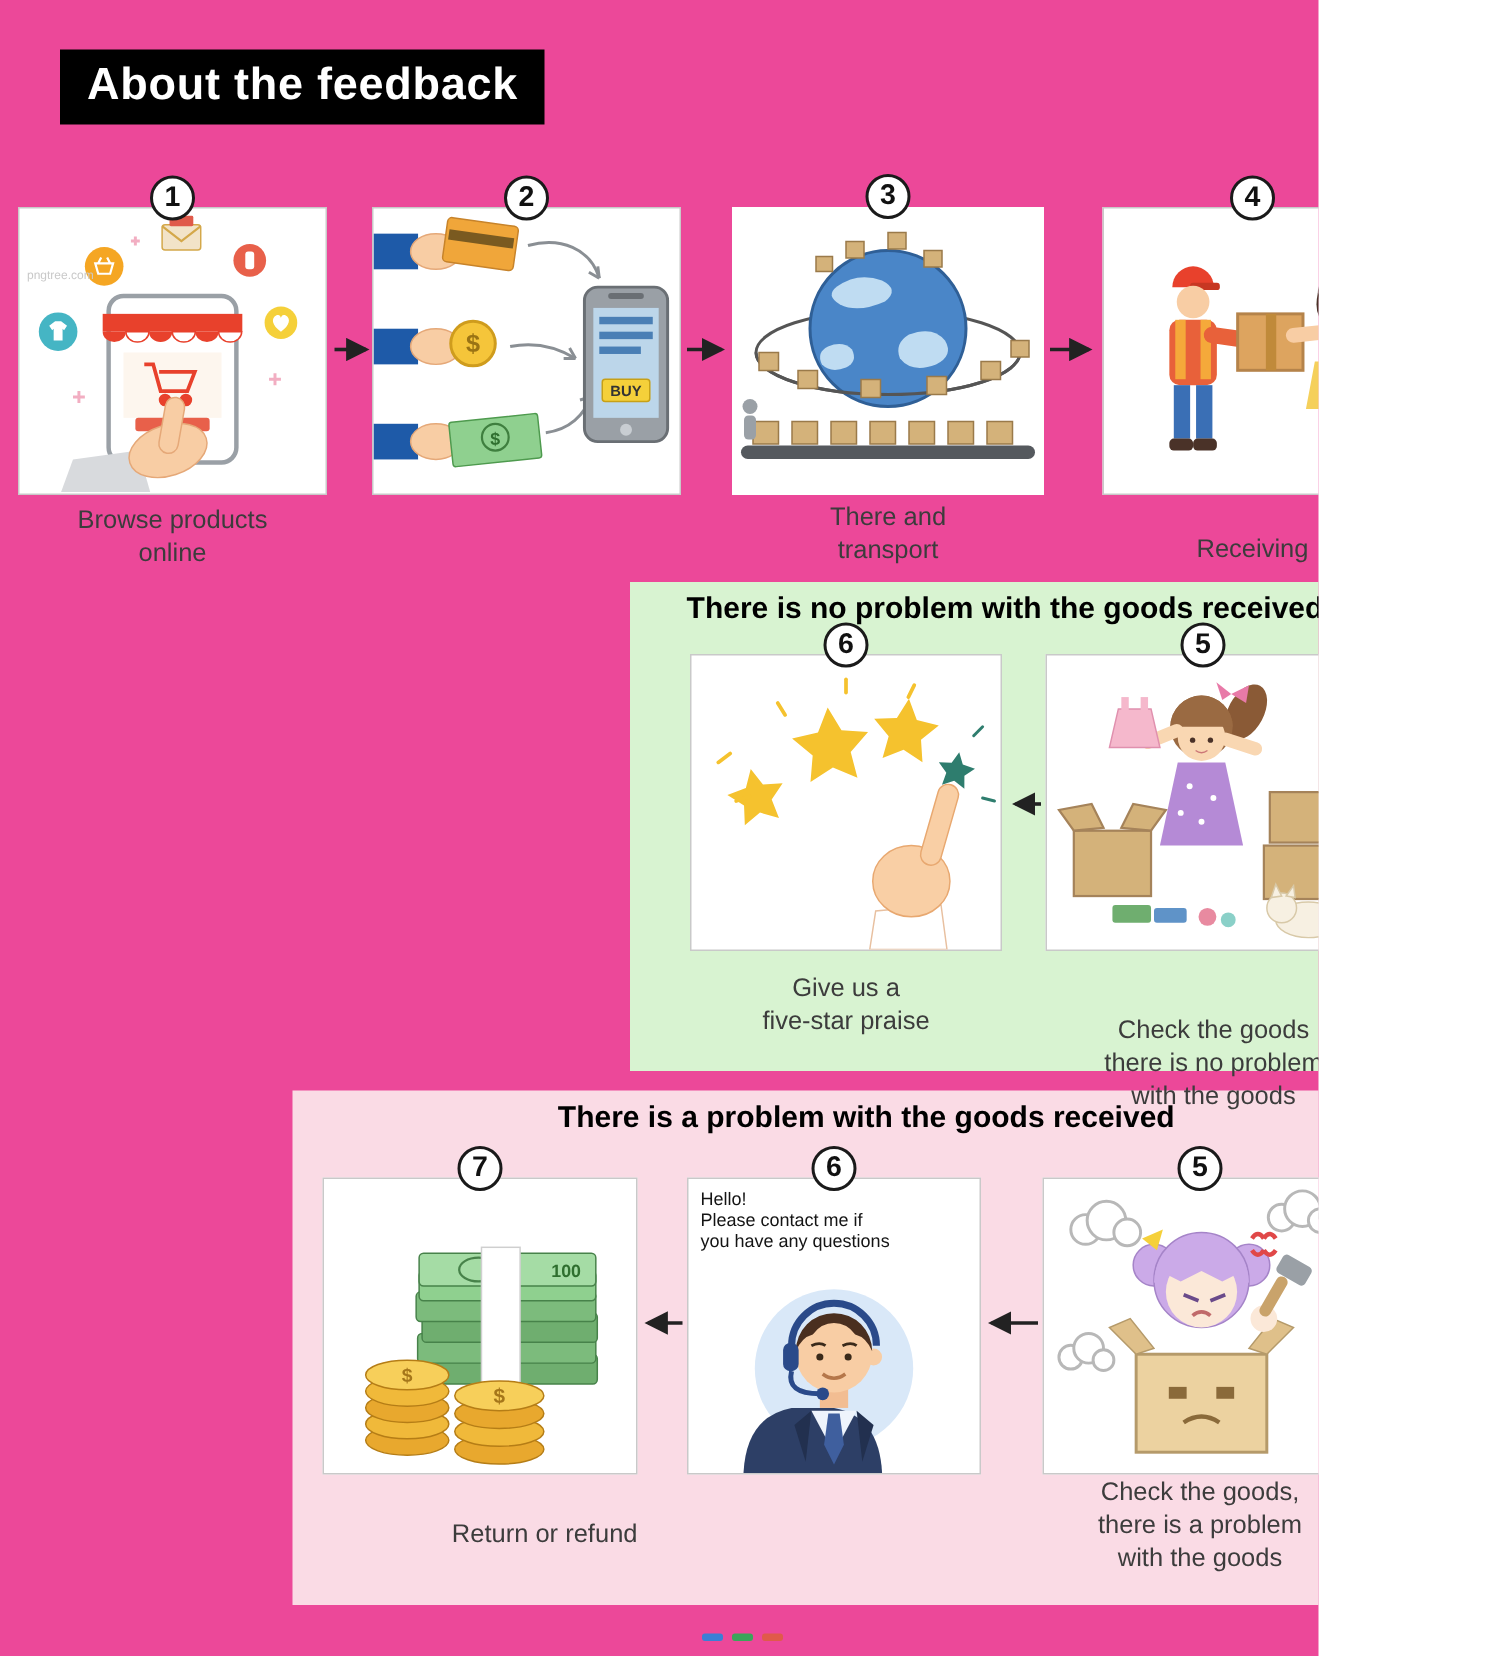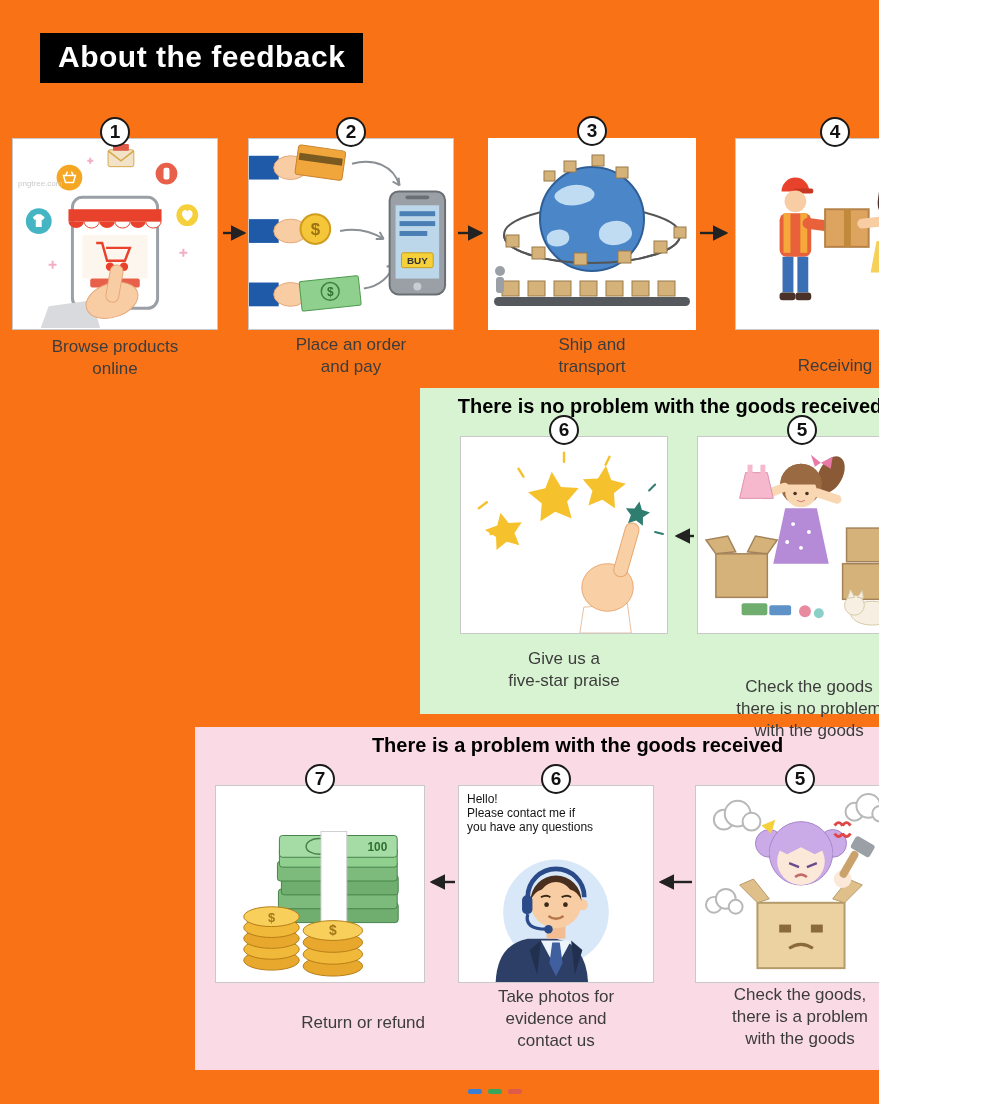--- a/index.html
+++ b/index.html
@@ -1,19 +1,19 @@
 <!DOCTYPE html>
 <html><head>
 <meta charset="utf-8">
 <style>
   * { margin:0; padding:0; box-sizing:border-box; }
   html,body { background:#fff; }
   body { font-family:"Liberation Sans", sans-serif; }
 
-  .page { position:relative; width:879px; height:1104px; background:#f97316; overflow:hidden; }
+  .page { position:relative; width:879px; height:1104px; background:#ec4899; overflow:hidden; }
 
   .title-banner{
     position:absolute; left:40px; top:33px;
     background:#000; color:#fff;
     font-size:30px; font-weight:700; letter-spacing:.5px;
     padding:7px 18px 9px;
   }
 
   .connectors{ position:absolute; left:0; top:0; width:1000px; height:1104px;
                pointer-events:none; z-index:5; }
@@ -185,22 +185,20 @@
         <rect x="152" y="72" width="36" height="5" fill="#4a7fb5"></rect>
         <rect x="152" y="82" width="36" height="5" fill="#4a7fb5"></rect>
         <rect x="152" y="92" width="28" height="5" fill="#4a7fb5"></rect>
         <rect x="154" y="114" width="32" height="15" rx="2" fill="#f5d03a" stroke="#c7a017"></rect>
         <text x="170" y="125" text-anchor="middle" font-size="10" font-weight="bold" fill="#333">BUY</text>
         <circle cx="170" cy="148" r="4" fill="#c8cdd2"></circle>
         <rect x="158" y="56" width="24" height="4" rx="2" fill="#6a6f74"></rect>
       </g>
     </svg>
   </div>
-  <div class="caption" style="left:248px; top:334px; width:206px;">Place an order
-and pay</div>
 
   <div class="img-box no-border" style="left:488px; top:138px; width:208px; height:192px;">
     <div class="num-circle">3</div>
     <svg viewBox="0 0 208 190">
       <ellipse cx="104" cy="96" rx="88" ry="28" fill="none" stroke="#555" stroke-width="2"></ellipse>
       <circle cx="104" cy="80" r="52" fill="#4a86c8" stroke="#2f5f96" stroke-width="2"></circle>
       <path d="M70 52 q14 -10 30 -4 q12 6 2 14 q-18 8 -30 2 q-10 -6 -2 -12 z" fill="#bfdcf2"></path>
       <path d="M118 84 q16 -6 24 4 q6 10 -6 16 q-16 6 -24 -4 q-4 -10 6 -16 z" fill="#bfdcf2"></path>
       <path d="M64 92 q10 -4 16 2 q4 8 -4 12 q-10 4 -16 -2 q-4 -8 4 -12 z" fill="#bfdcf2"></path>
       <path d="M16 96 A 88 28 0 0 0 192 96" fill="none" stroke="#555" stroke-width="2"></path>
@@ -227,21 +225,21 @@
           <rect x="144" y="142" width="17" height="15"></rect>
           <rect x="170" y="142" width="17" height="15"></rect>
         </g>
       </g>
       <g fill="#9aa0a6">
         <circle cx="12" cy="132" r="5"></circle>
         <rect x="8" y="138" width="8" height="16" rx="3"></rect>
       </g>
     </svg>
   </div>
-  <div class="caption" style="left:488px; top:334px; width:208px;">Ship and
+  <div class="caption" style="left:488px; top:334px; width:208px;">There and
 transport</div>
 
   <div class="img-box" style="left:735px; top:138px; width:200px; height:192px;">
     <div class="num-circle">4</div>
     <svg viewBox="0 0 200 190">
       <g transform="translate(8,22)">
         <g>
           <path d="M38 30 a14 14 0 0 1 28 0 z" fill="#e8412c"></path>
           <rect x="50" y="27" width="20" height="5" rx="2" fill="#c73722"></rect>
           <circle cx="52" cy="40" r="11" fill="#f8cda4"></circle>
@@ -416,23 +414,20 @@
       <path d="M82 50 q6 -3 10 0 M104 50 q6 -3 10 0" stroke="#3a2a1a" stroke-width="2" fill="none"></path>
       <path d="M90 70 q8 6 16 0" stroke="#b5774a" stroke-width="2.5" fill="none"></path>
       <g>
         <path d="M68 50 a30 30 0 0 1 60 0" fill="none" stroke="#2a4a8a" stroke-width="5"></path>
         <rect x="62" y="48" width="11" height="20" rx="5" fill="#2a4a8a"></rect>
         <path d="M68 68 q-4 16 20 16" fill="none" stroke="#2a4a8a" stroke-width="3.5"></path>
         <circle cx="90" cy="84" r="4.5" fill="#2a4a8a"></circle>
       </g>
     </svg>
   </div>
-  <div class="caption" style="left:448px; top:986px; width:216px;">Take photos for
-evidence and
-contact us</div>
 
   <div class="img-box" style="left:695px; top:785px; width:210px; height:198px;">
     <div class="num-circle">5</div>
     <svg viewBox="0 0 210 198">
       <g fill="#fff" stroke="#b8b8b8" stroke-width="2">
         <circle cx="28" cy="34" r="10"></circle>
           <circle cx="42" cy="28" r="13"></circle>
           <circle cx="56" cy="36" r="9"></circle>
         <circle cx="160" cy="26" r="9"></circle>
           <circle cx="174" cy="20" r="12"></circle>

